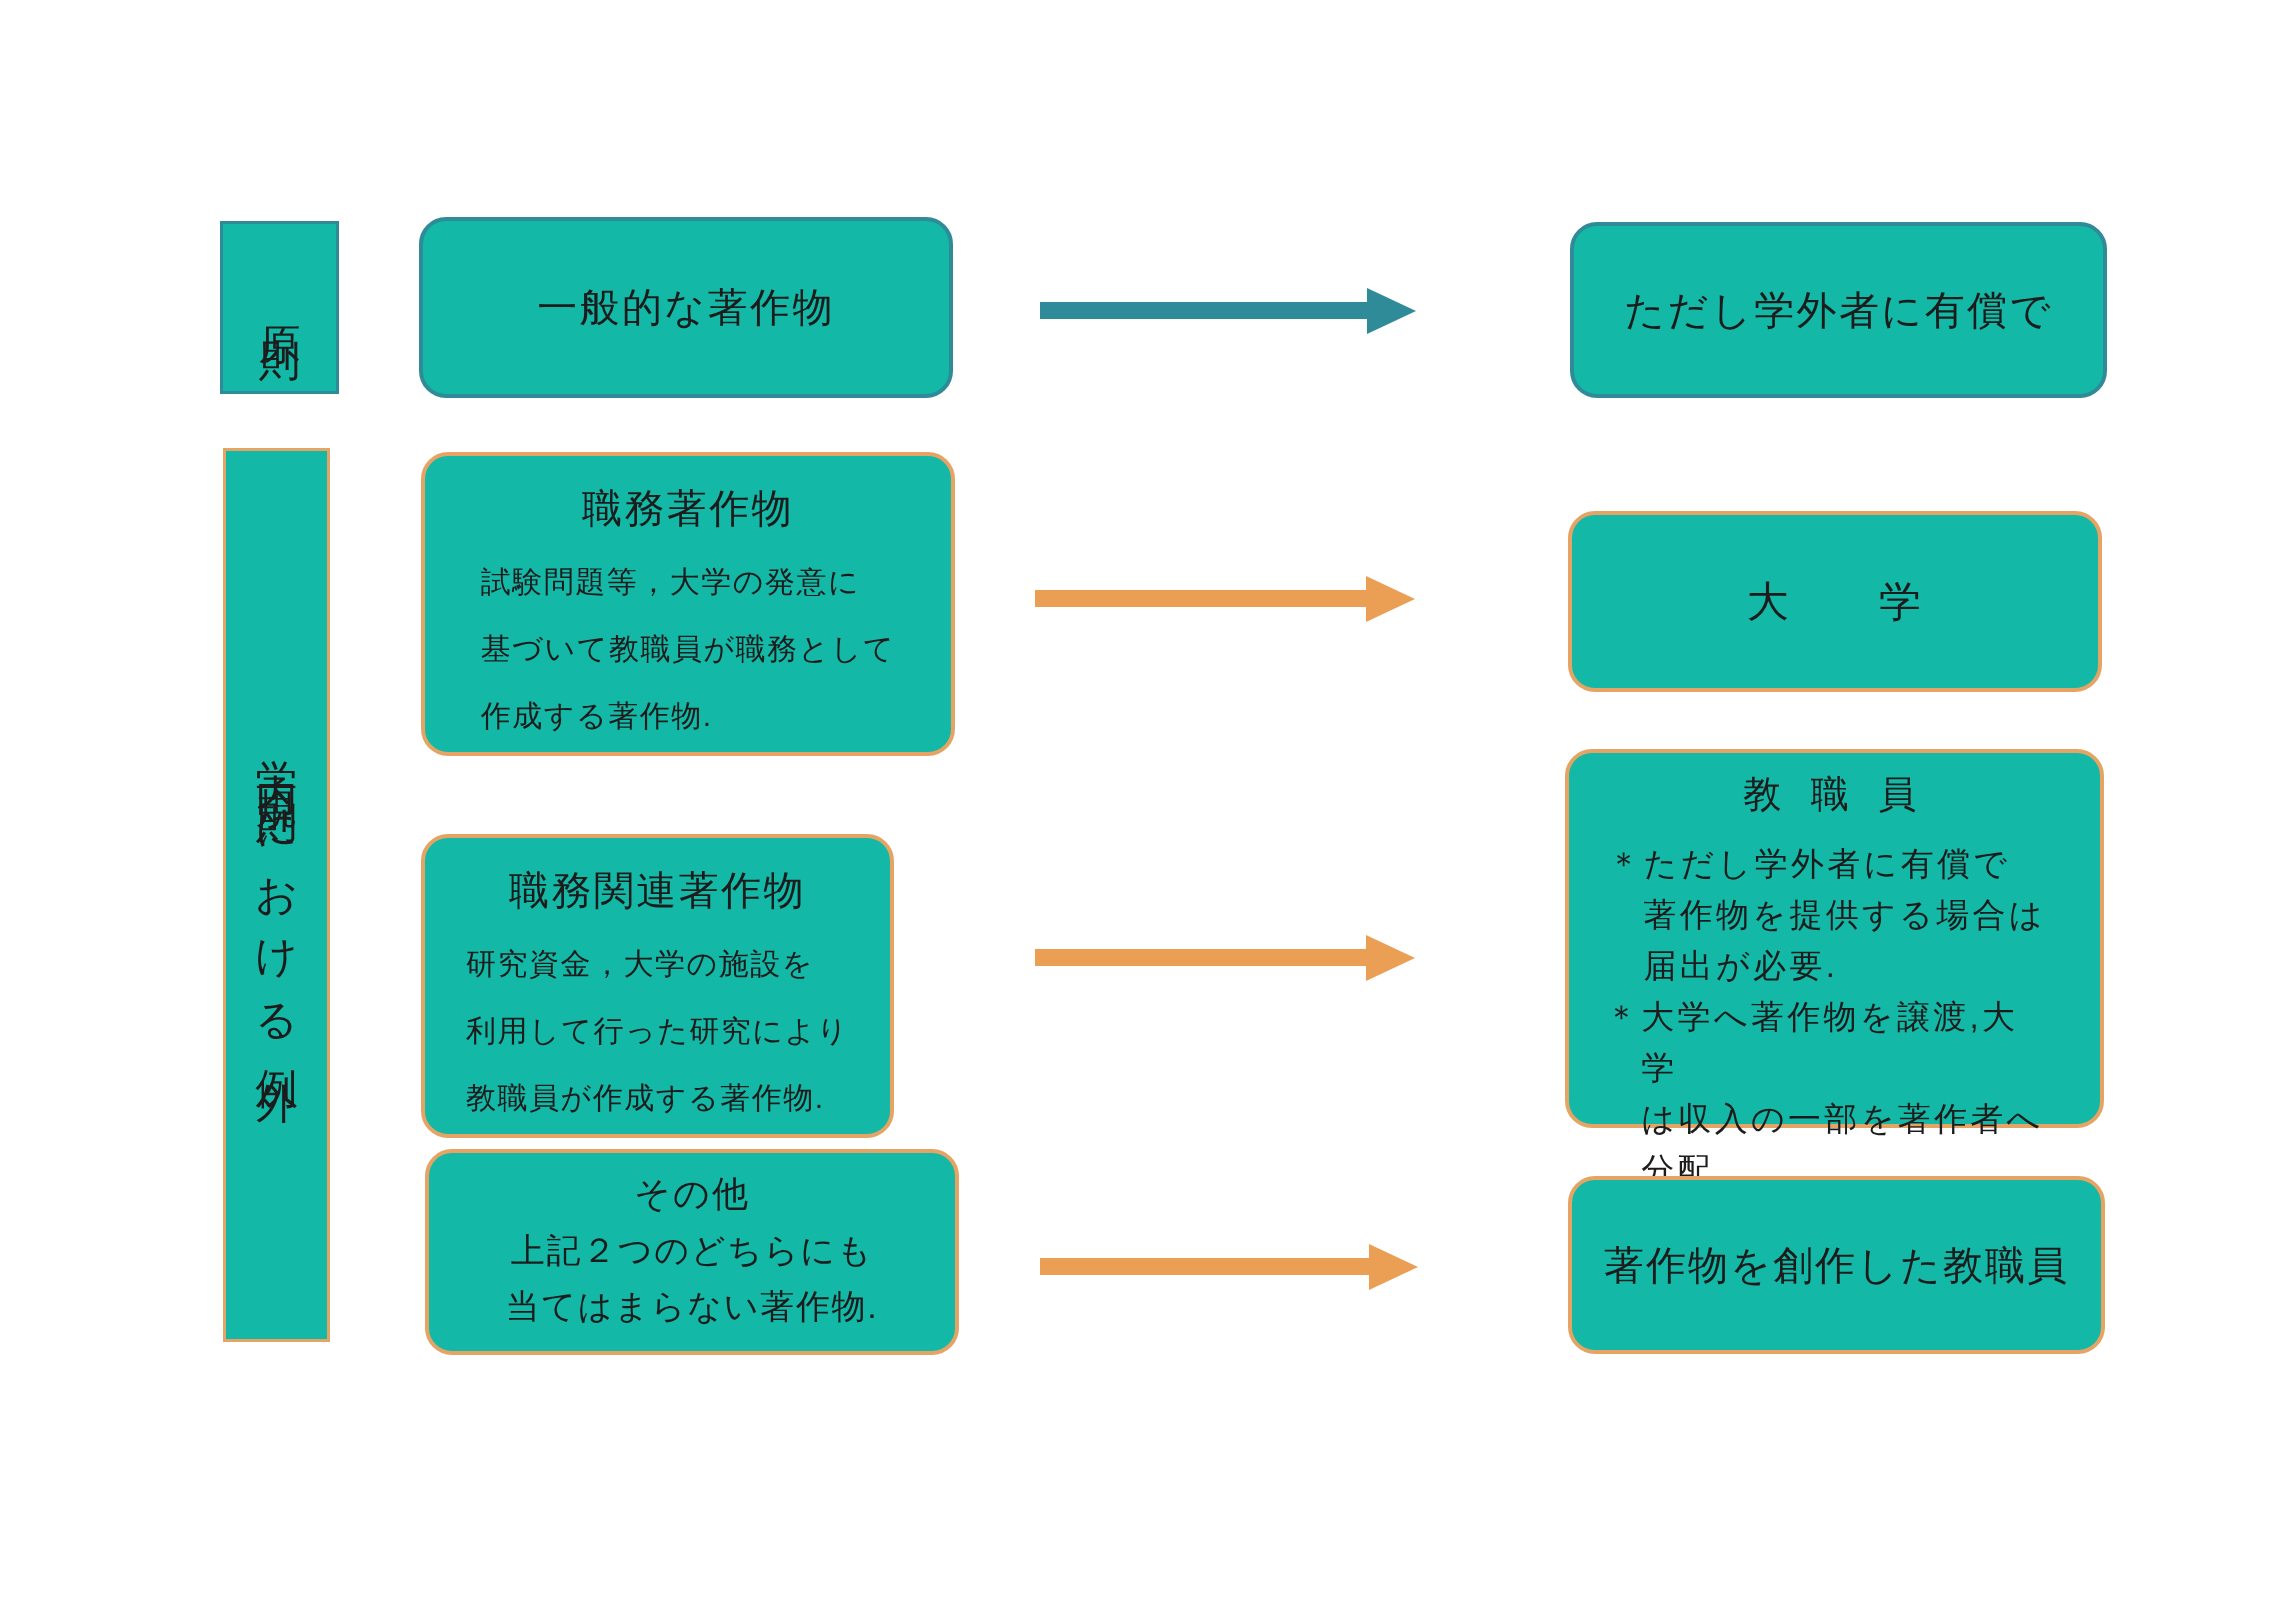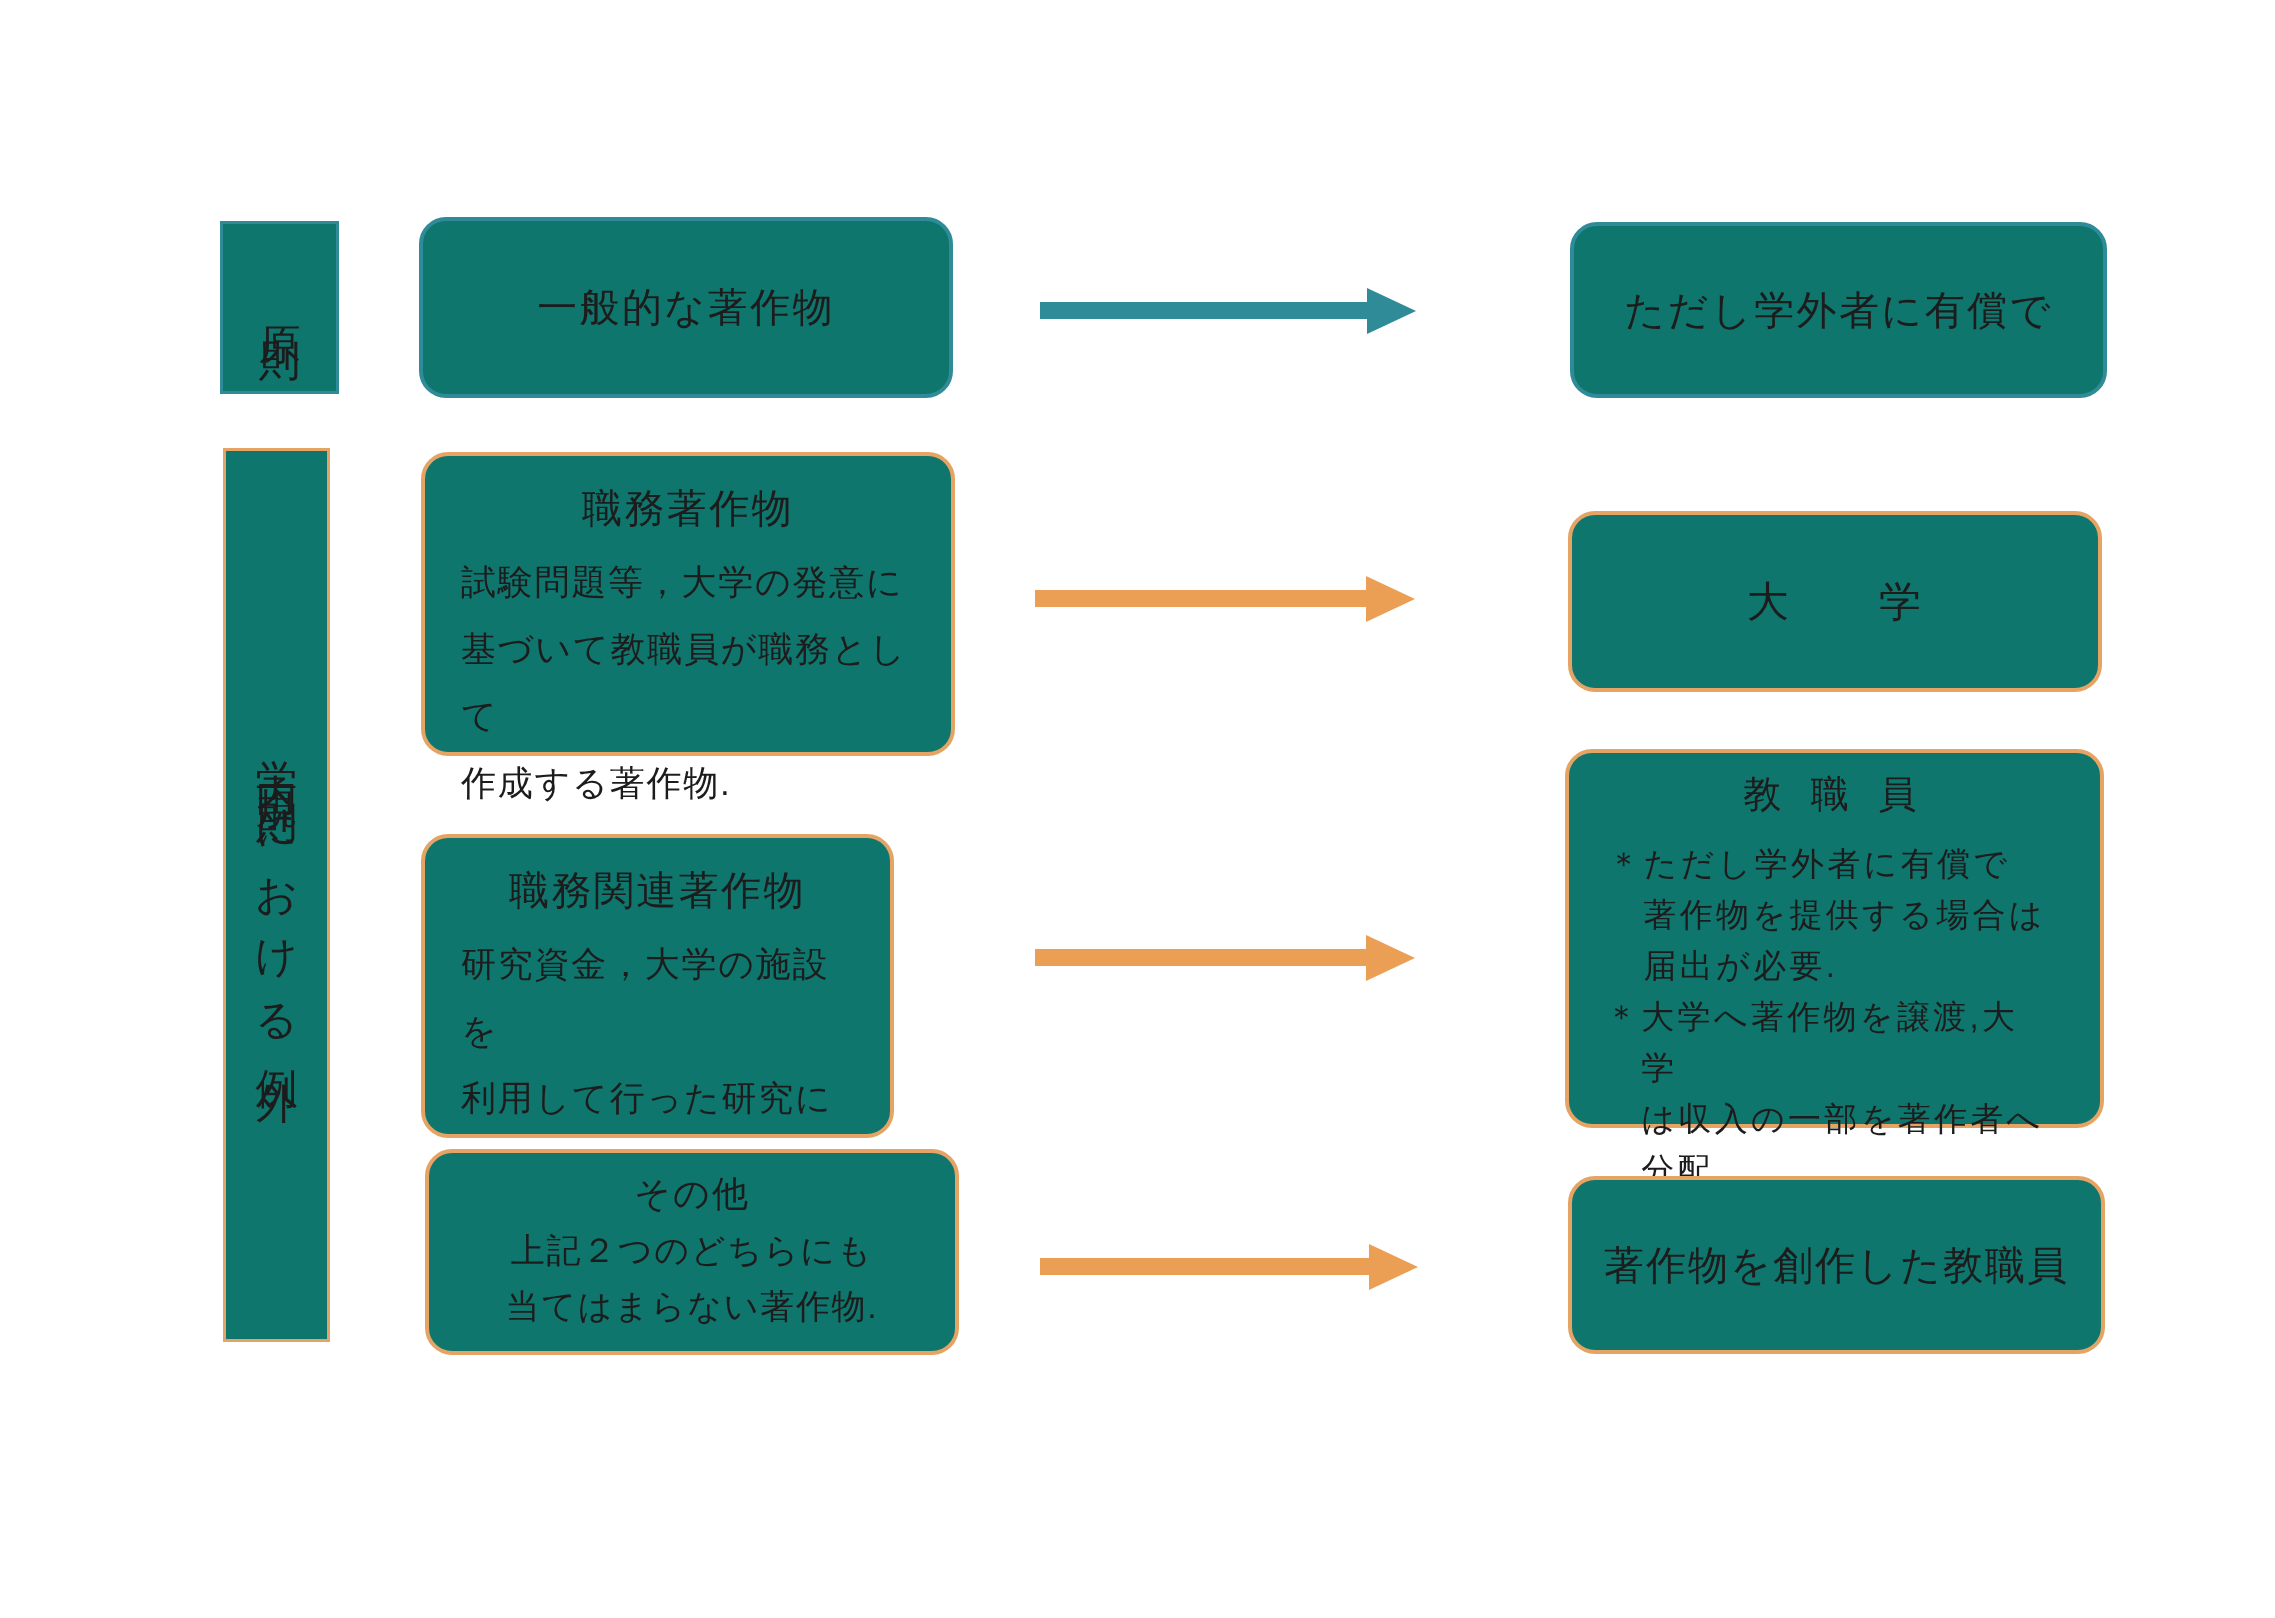--- a/index.html
+++ b/index.html
@@ -12,21 +12,21 @@
     position: relative;
     width: 2276px;
     height: 1618px;
     background: var(--color-background, #ffffff);
     overflow: hidden;
   }
 
   
   .box {
     position: absolute;
-    background: #0f766e;
+    background: #14b8a6;
     display: flex;
     align-items: center;
     justify-content: center;
     text-align: center;
     color: var(--color-ink, #1c1c1c);
   }
   .teal-border   { border: 4.5px solid var(--color-teal, #2e8b97); }
   .orange-border { border: 4.5px solid var(--color-orange, #e5a464); }
   .rounded { border-radius: 27px; }
   .square  { border-radius: 0; border-width: 3.6px; }
@@ -45,21 +45,21 @@
     align-items: center;
   }
   .box-title {
     text-align: center;
     font-size: 40px;
     line-height: 54px;
     letter-spacing: 0.06em;
   }
   .box-body {
     white-space: pre-line;
-    font-size: 35px;
+    font-size: 30px;
     line-height: 67px;
     letter-spacing: 0.05em;
     text-align: left;
     padding: 0 36px;
   }
   .box-body.centered { text-align: center; padding: 0 30px; }
 
   
   .box-principle-label { left: 220px; top: 221px; width: 119px; height: 173px; }
   .box-general-work    { left: 419px; top: 217px; width: 534px; height: 181px; font-size: 40px; letter-spacing: 0.06em; }

